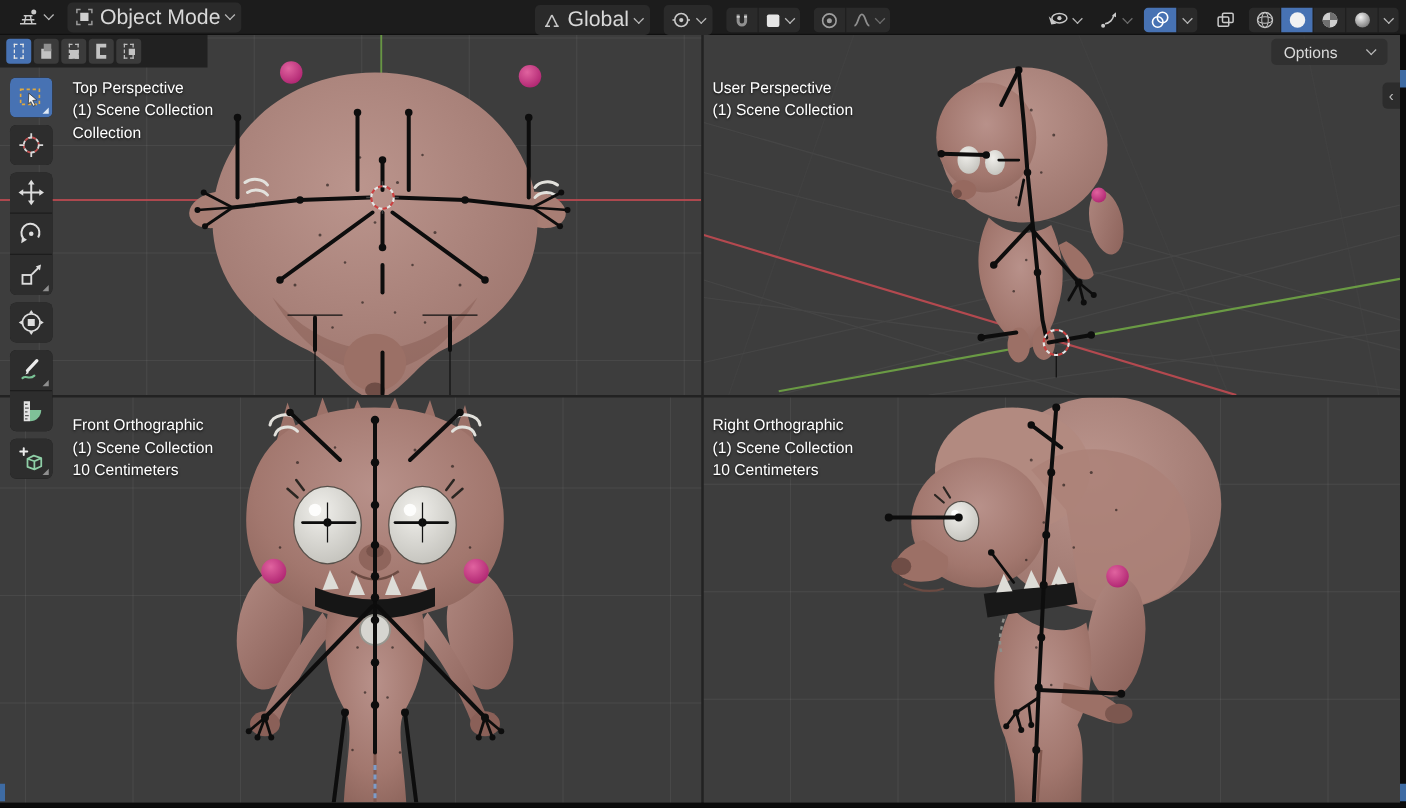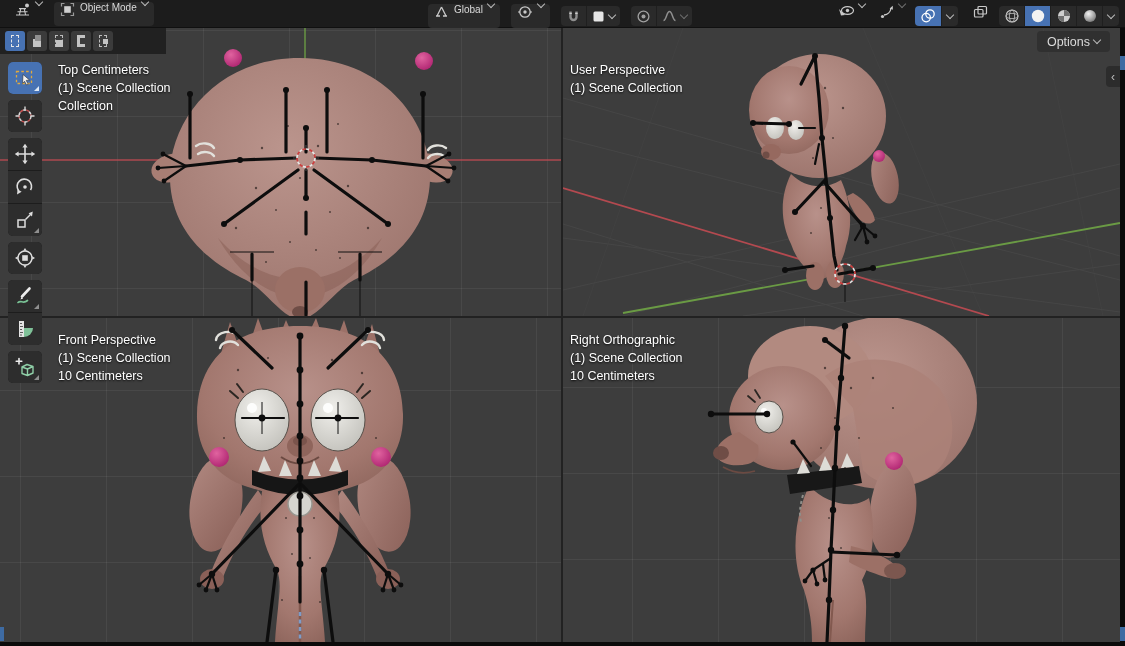--- a/index.html
+++ b/index.html
@@ -3,22 +3,22 @@
 <meta charset="utf-8">
 <style>
   html,body{margin:0;padding:0;background:#000;}
   *{box-sizing:border-box;}
   .window{position:relative;width:1125px;height:646px;background:#0b0b0b;overflow:hidden;
           font-family:"Liberation Sans","DejaVu Sans",sans-serif;color:#d9d9d9;font-size:12.5px;}
 
   
   .hdr{position:relative;height:28px;background:#1c1c1c;display:flex;align-items:center;
        padding:0 8px;border-bottom:1px solid #101010;}
-  .hbtn{display:flex;align-items:flex-start;gap:5px;height:24px;padding:0 6px;border-radius:4px;
-        background:transparent;border:0;color:#d9d9d9;font-size:10px;cursor:default;}
+  .hbtn{display:flex;align-items:center;gap:5px;height:24px;padding:0 6px;border-radius:4px;
+        background:transparent;border:0;color:#d9d9d9;font-size:17px;cursor:default;}
   .pill{background:#2a2a2a;}
   .menu-item{padding:0 9px;height:20px;display:flex;align-items:center;color:#dcdcdc;}
   .chev{width:6px;height:6px;border-right:1.5px solid #b9b9b9;border-bottom:1.5px solid #b9b9b9;
         transform:rotate(45deg);margin-top:-3px;flex:none;}
   .chev.dim{border-color:#6e6e6e;}
   .hgrp{position:absolute;top:4px;display:flex;gap:11px;align-items:center;}
   .hgrp.center{left:428px;}
   .hgrp.right{right:6px;gap:6px;}
   .seggrp{display:flex;gap:1px;background:#1f1f1f;border-radius:4px;overflow:hidden;}
   .segbtn{display:flex;align-items:center;justify-content:center;gap:4px;height:20px;
@@ -56,21 +56,21 @@
   .sm-ext .a{position:absolute;left:0;bottom:0;width:8px;height:8px;background:#c3c3c3;}
   .sm-ext .b{position:absolute;right:0;top:0;width:6px;height:6px;background:#8f8f8f;}
   .sm-sub{border:1px dashed #bdbdbd;}
   .sm-sub .a{position:absolute;right:-1px;bottom:-1px;width:7px;height:7px;background:#c3c3c3;}
   .sm-inv{background:#c3c3c3;}
   .sm-inv .a{position:absolute;left:3px;top:3px;width:6px;height:6px;background:#3b3b3b;}
   .sm-int{border:1px dashed #bdbdbd;}
   .sm-int .a{position:absolute;left:3px;top:3px;width:5px;height:5px;background:#c3c3c3;}
 
   .options-btn{position:absolute;top:3px;right:10px;height:21px;display:flex;align-items:center;
-               gap:4px;padding:0 10px;border-radius:4px;background:#303030;border:0;color:#dadada;
+               gap:24px;padding:0 10px;border-radius:4px;background:#303030;border:0;color:#dadada;
                font-size:12.5px;z-index:8;cursor:default;}
 
   
   .toolbar{position:absolute;left:8px;top:34px;width:34px;display:flex;flex-direction:column;
            gap:6px;z-index:9;}
   .tgroup{display:flex;flex-direction:column;gap:1px;background:#1d1d1d;border-radius:5px;overflow:hidden;}
   .tbtn{position:relative;width:34px;height:32px;background:#2d2d2d;border:0;display:flex;
         align-items:center;justify-content:center;cursor:default;}
   .tbtn.active{background:#4772b3;}
   .tbtn.sub::after{content:'';position:absolute;right:3px;bottom:3px;width:0;height:0;
@@ -455,21 +455,21 @@
             <line class="bnT" x1="360" y1="252" x2="360" y2="290"></line>
           <line class="bn" x1="306" y1="254" x2="306" y2="287"></line>
         </g>
         <g transform="translate(306,130)">
           <circle class="curW" r="9"></circle>
             <circle class="curR" r="9"></circle>
           <path d="M0,-13 V-10 M0,13 V10 M-13,0 H-10 M13,0 H10" stroke="#444" stroke-width="1.2"></path>
         </g>
       </svg>
       <div class="vp-label">
-        <div>Top Centimeters</div>
+        <div>Top Perspective</div>
         <div>(1) Scene Collection</div>
         <div>Collection</div>
       </div>
     </div>
 
     <div class="vp" id="vp-user">
       <svg class="art" width="557" height="288" viewBox="0 0 557 288" preserveAspectRatio="none">
         <g stroke="#484848" stroke-width="1" opacity=".8">
           <line x1="0" y1="70" x2="557" y2="228"></line>
             <line x1="0" y1="110" x2="557" y2="252"></line>
@@ -645,21 +645,21 @@
             <circle class="jt" cx="394" cy="272" r="2.4"></circle>
             <circle class="jt" cx="383" cy="272" r="2.4"></circle>
           <line class="bn" x1="276" y1="252" x2="267" y2="324"></line>
             <circle class="jt" cx="276" cy="252" r="3.2"></circle>
           <line class="bn" x1="324" y1="252" x2="333" y2="324"></line>
             <circle class="jt" cx="324" cy="252" r="3.2"></circle>
           <line x1="300" y1="294" x2="300" y2="324" stroke="#7d9cc9" stroke-width="2.5" stroke-dasharray="4 3.5"></line>
         </g>
       </svg>
       <div class="vp-label">
-        <div>Front Perspective</div>
+        <div>Front Orthographic</div>
         <div>(1) Scene Collection</div>
         <div>10 Centimeters</div>
       </div>
     </div>
 
     <div class="vp vp-ortho" id="vp-right">
       <svg class="art" width="557" height="324" viewBox="0 0 557 324">
         <g>
           <ellipse cx="320" cy="85" rx="94" ry="86" fill="url(#hairG)"></ellipse>
           <ellipse cx="247" cy="58" rx="62" ry="50" fill="#b28a80"></ellipse>

